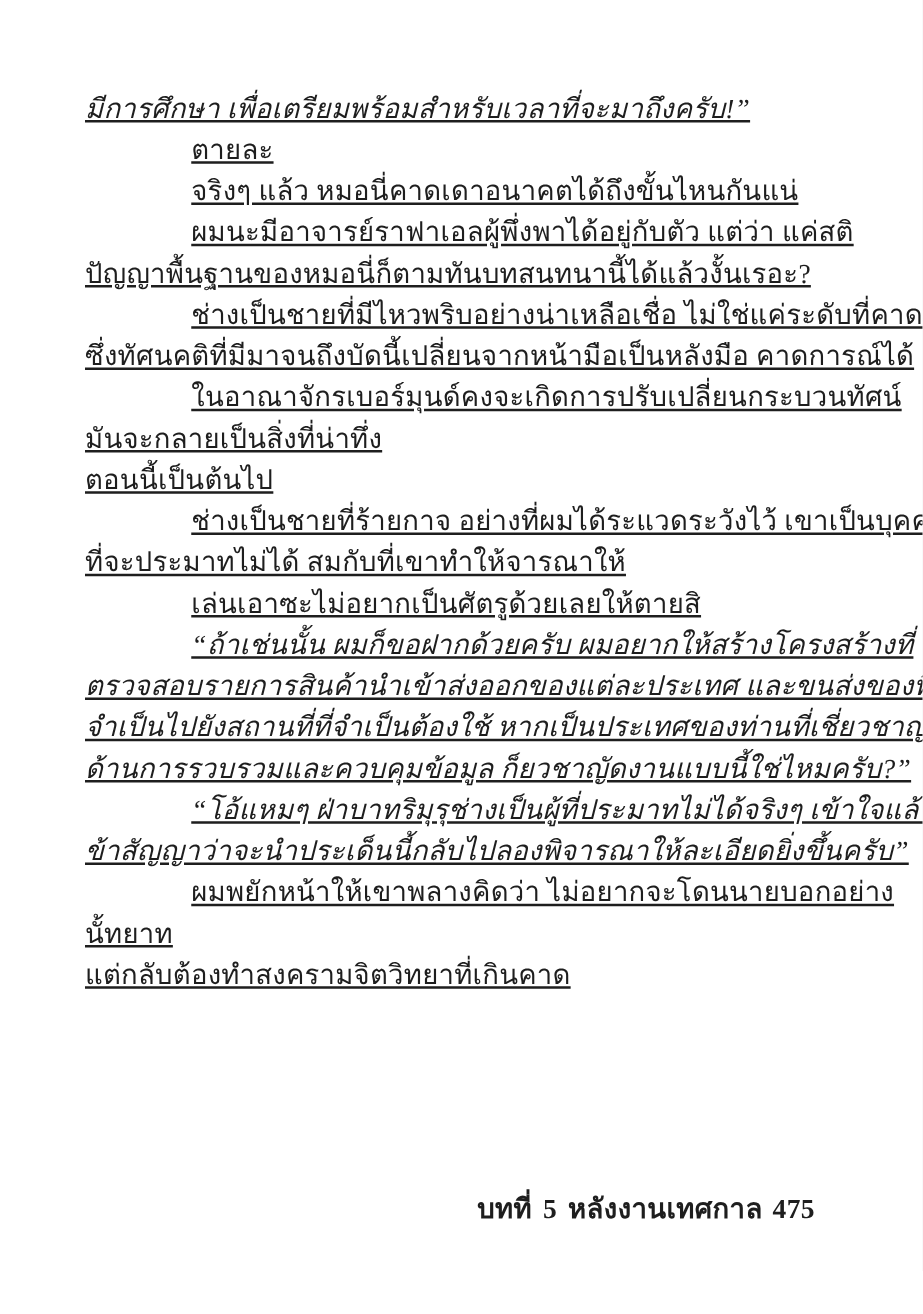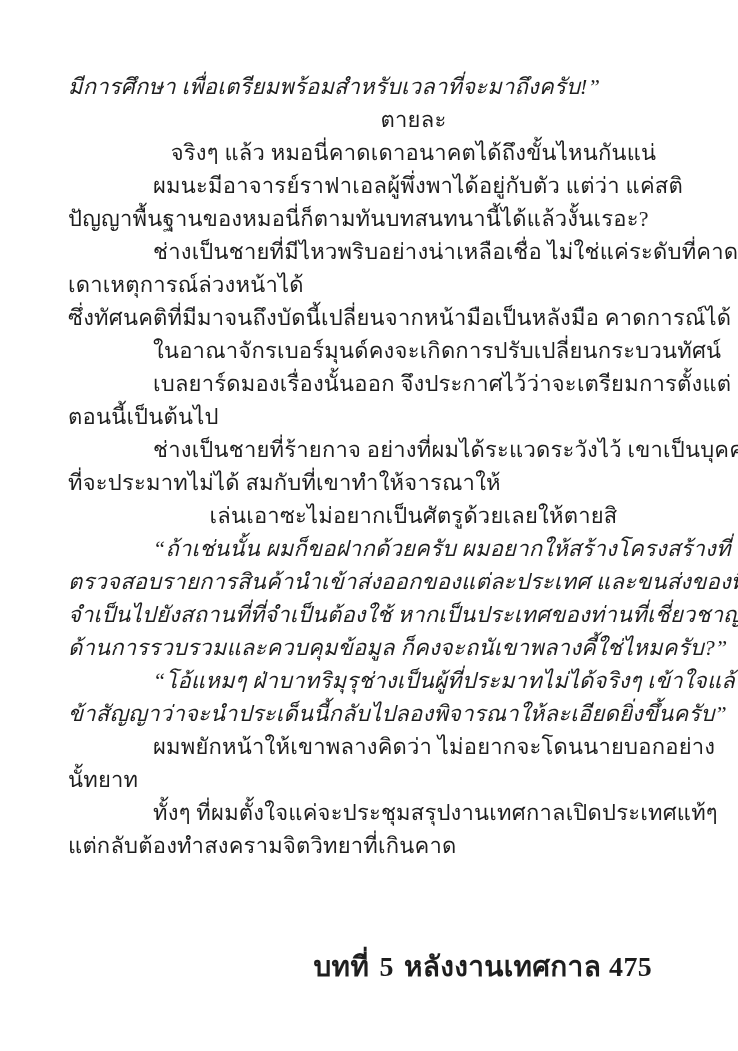--- a/index.html
+++ b/index.html
@@ -24,33 +24,33 @@
     top: 70px;
     left: 68px;
     width: 606px;
     font-size: 22px;
     line-height: 33px;
   }
   .line {
     height: 33px;
     white-space: nowrap;
     letter-spacing: 0.2px;
+    text-decoration: underline;
   }
   .line.indent {
     padding-left: 85px;
-    text-align: center;
   }
   .line.italic {
     font-style: italic;
   }
   .page-footer {
     position: absolute;
     top: 950px;
     right: 86px;
-    font-size: 28px;
+    font-size: 22px;
     line-height: 33px;
     font-weight: 600;
     letter-spacing: 0.3px;
     word-spacing: 3px;
     margin-left: 23px;
   }
   .page-footer .page-number {
     margin-left: 8px;
   }
 </style>
@@ -59,35 +59,33 @@
 
 <div class="book-page">
   <div class="page-text">
 
   <div class="line italic">มีการศึกษา เพื่อเตรียมพร้อมสำหรับเวลาที่จะมาถึงครับ!”</div>
       <div class="line indent">ตายละ</div>
       <div class="line indent">จริงๆ แล้ว หมอนี่คาดเดาอนาคตได้ถึงขั้นไหนกันแน่</div>
       <div class="line indent">ผมนะมีอาจารย์ราฟาเอลผู้พึ่งพาได้อยู่กับตัว แต่ว่า แค่สติ</div>
       <div class="line">ปัญญาพื้นฐานของหมอนี่ก็ตามทันบทสนทนานี้ได้แล้วงั้นเรอะ?</div>
       <div class="line indent">ช่างเป็นชายที่มีไหวพริบอย่างน่าเหลือเชื่อ ไม่ใช่แค่ระดับที่คาด</div>
-      <div class="line">เดาเหตุการณ์ล่วงหน้าได้</div>
       <div class="line">ซึ่งทัศนคติที่มีมาจนถึงบัดนี้เปลี่ยนจากหน้ามือเป็นหลังมือ คาดการณ์ได้</div>
       <div class="line indent">ในอาณาจักรเบอร์มุนด์คงจะเกิดการปรับเปลี่ยนกระบวนทัศน์</div>
-      <div class="line indent">เบลยาร์ดมองเรื่องนั้นออก จึงประกาศไว้ว่าจะเตรียมการตั้งแต่</div>
+      <div class="line">มันจะกลายเป็นสิ่งที่น่าทึ่ง</div>
       <div class="line">ตอนนี้เป็นต้นไป</div>
       <div class="line indent">ช่างเป็นชายที่ร้ายกาจ อย่างที่ผมได้ระแวดระวังไว้ เขาเป็นบุคคล</div>
       <div class="line">ที่จะประมาทไม่ได้ สมกับที่เขาทำให้จารณาให้</div>
       <div class="line indent">เล่นเอาซะไม่อยากเป็นศัตรูด้วยเลยให้ตายสิ</div>
       <div class="line italic indent">“ถ้าเช่นนั้น ผมก็ขอฝากด้วยครับ ผมอยากให้สร้างโครงสร้างที่</div>
       <div class="line italic">ตรวจสอบรายการสินค้านำเข้าส่งออกของแต่ละประเทศ และขนส่งของที่</div>
       <div class="line italic">จำเป็นไปยังสถานที่ที่จำเป็นต้องใช้ หากเป็นประเทศของท่านที่เชี่ยวชาญ</div>
-      <div class="line italic">ด้านการรวบรวมและควบคุมข้อมูล ก็คงจะถนัเขาพลางคี้ใช่ไหมครับ?”</div>
+      <div class="line italic">ด้านการรวบรวมและควบคุมข้อมูล ก็ยวชาญัดงานแบบนี้ใช่ไหมครับ?”</div>
       <div class="line italic indent">“โอ้แหมๆ ฝ่าบาทริมุรุช่างเป็นผู้ที่ประมาทไม่ได้จริงๆ เข้าใจแล้วครับ</div>
       <div class="line italic">ข้าสัญญาว่าจะนำประเด็นนี้กลับไปลองพิจารณาให้ละเอียดยิ่งขึ้นครับ”</div>
       <div class="line indent">ผมพยักหน้าให้เขาพลางคิดว่า ไม่อยากจะโดนนายบอกอย่าง</div>
       <div class="line">นั้ทยาท</div>
-      <div class="line indent">ทั้งๆ ที่ผมตั้งใจแค่จะประชุมสรุปงานเทศกาลเปิดประเทศแท้ๆ</div>
       <div class="line">แต่กลับต้องทำสงครามจิตวิทยาที่เกินคาด</div>
     </div>
   <div class="page-footer">
     <span>บทที่ 5 หลังงานเทศกาล</span><span class="page-number">475</span>
   </div>
 </div>
 
 </body></html>

